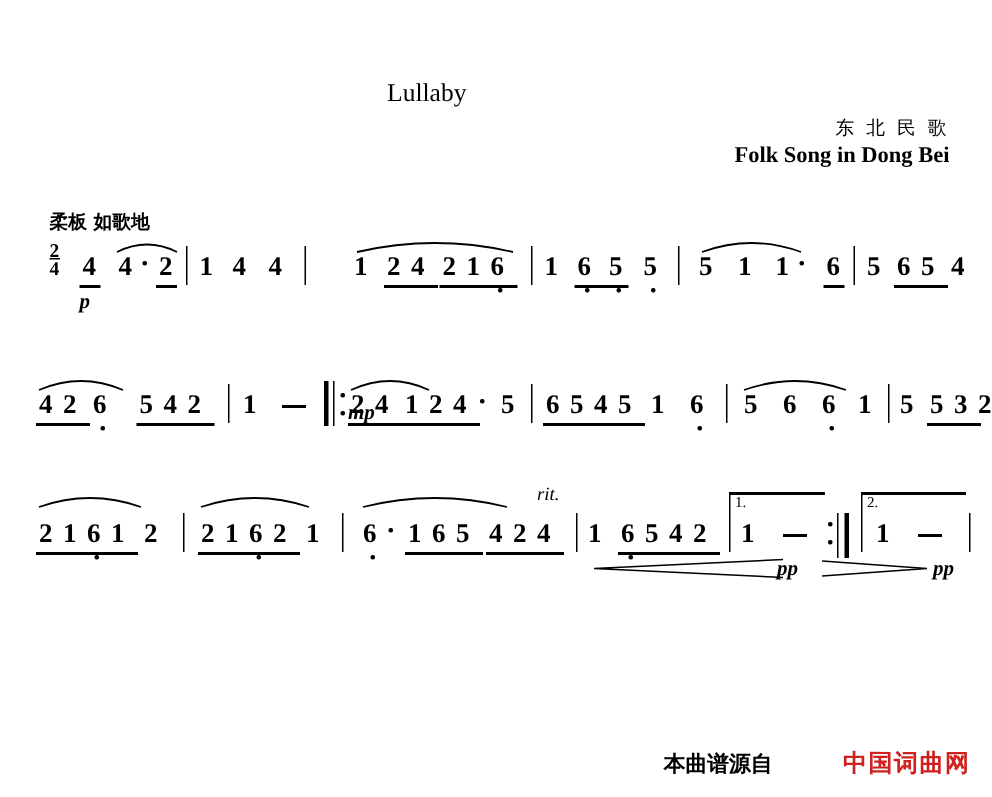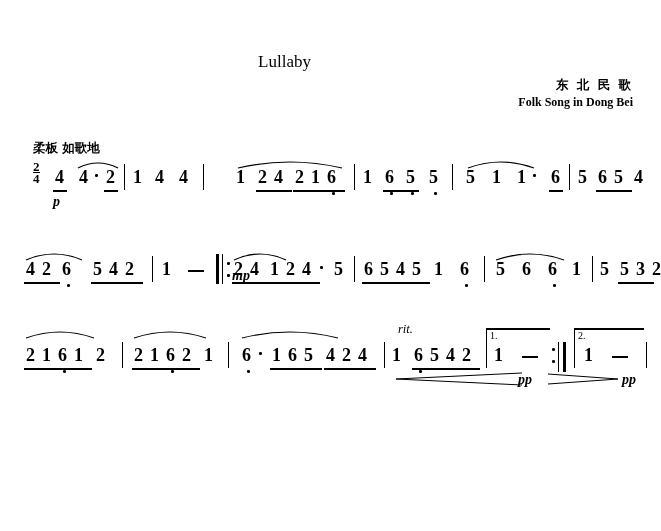--- a/index.html
+++ b/index.html
@@ -55,25 +55,25 @@
   .credit {
     position: absolute;
     right: 28px; top: 76px;
     text-align: right;
     line-height: 1.45;
   }
   .credit .cn {
     font-family: "DejaVu Sans", sans-serif;
     font-size: 12.5px;
     letter-spacing: 2px;
-    font-weight: bold;
+    font-weight: normal;
   }
   .credit .en {
     font-family: "Liberation Serif", serif;
-    font-size: 12px;
+    font-size: 15px;
     font-weight: bold;
   }
 
   
   .tempo {
     position: absolute;
     left: 33px; top: 140px;
     font-family: "DejaVu Sans", sans-serif;
     font-size: 12.5px;
     font-weight: bold;
@@ -368,21 +368,21 @@
     <div class="nb" style="left:272px; top:16px;">1</div>
     <div class="nb" style="left:288px; top:16px;">6</div>
     <div class="nb" style="left:304px; top:16px;">5</div>
     <div class="beam" style="left:270px; top:38px; width:52px;"></div>
     <div class="nb" style="left:326px; top:16px;">4</div>
     <div class="nb" style="left:342px; top:16px;">2</div>
     <div class="nb" style="left:358px; top:16px;">4</div>
     <div class="beam" style="left:324px; top:38px; width:52px;"></div>
     <div class="barline" style="left:384px; top:12px; height:26px;"></div>
 
-    <div class="expr" style="left:358px; top:-8px;margin-left:40px;">rit.</div>
+    <div class="expr" style="left:358px; top:-8px;">rit.</div>
 
     <div class="nb" style="left:392px; top:16px;">1</div>
     <div class="nb" style="left:414px; top:16px;">6</div>
     <div class="dot" style="left:419px; top:40px;"></div>
     <div class="nb" style="left:430px; top:16px;">5</div>
     <div class="nb" style="left:446px; top:16px;">4</div>
     <div class="nb" style="left:462px; top:16px;">2</div>
     <div class="beam" style="left:412px; top:38px; width:68px;"></div>
 
     <div class="barline" style="left:486px; top:-2px; height:40px;"></div>
@@ -407,14 +407,18 @@
       <path d="M0,7 L126,1 M0,7 L126,13" stroke="#000" stroke-width="1" fill="none"></path>
     </svg>
     <div class="dyn" style="left:518px; top:42px;">pp</div>
     <svg class="slur" style="left:548px; top:42px;" width="72" height="14">
       <path d="M0,2 L70,7 M0,12 L70,7" stroke="#000" stroke-width="1" fill="none"></path>
     </svg>
     <div class="dyn" style="left:622px; top:42px;">pp</div>
   </div>
 
 
+  <div class="footer">
+    <span class="footer-label">本曲谱源自</span>
+    <span class="footer-brand">中国词曲网</span>
+  </div>
 
 </div>
 
 </body></html>

